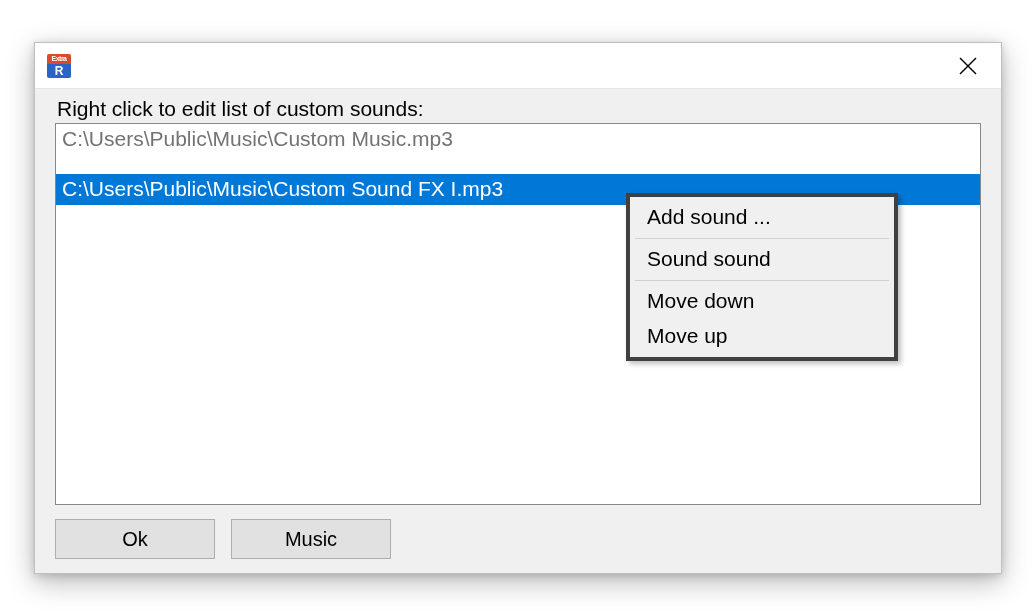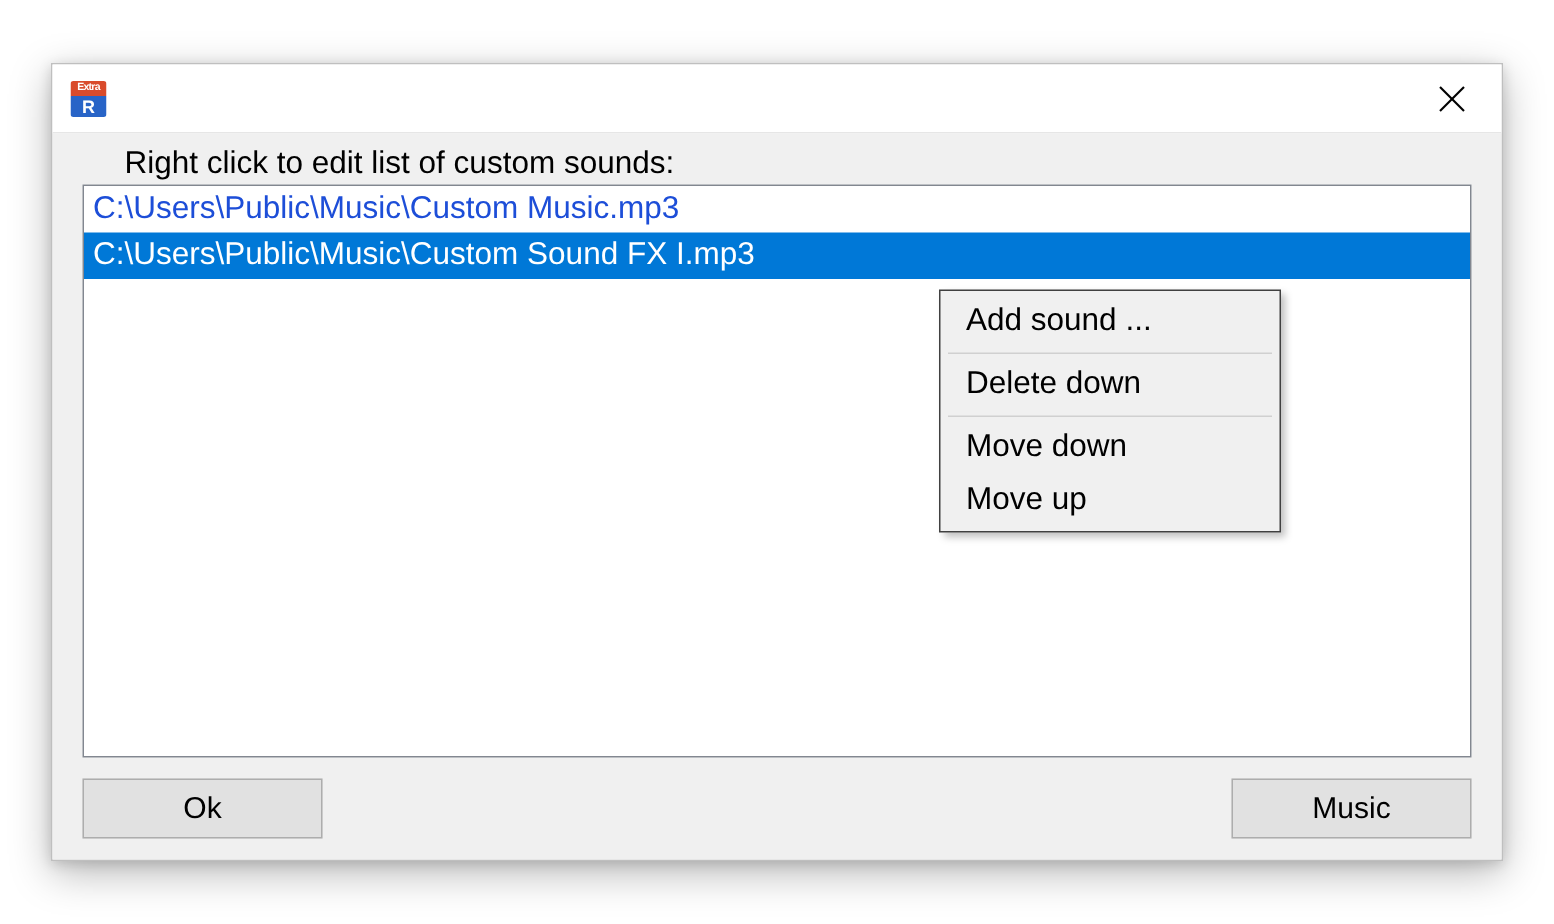--- a/index.html
+++ b/index.html
@@ -85,66 +85,66 @@
       height: calc(100% - 46px);
       padding: 8px 20px 14px 20px;
       display: flex;
       flex-direction: column;
     }
     .group-label {
       font-size: 21px;
       color: #000;
       margin-bottom: 2px;
       padding-left: 2px;
-      margin-left: 26px;
     }
     .listbox {
       background: #fff;
       border: 1px solid #828790;
       flex: 1;
       overflow: hidden;
       position: relative;
     }
     .list-item {
       font-size: 21px;
-      color: #1d4ed8;
+      color: #737373;
       padding: 1px 6px 2px 6px;
       line-height: 28px;
       white-space: nowrap;
       cursor: default;
     }
     .list-item.selected {
       background: #0078d7;
       color: #fff;
+      margin-top: 19px;
     }
     .context-menu {
       position: absolute;
       left: 591px;
       top: 150px;
-      width: 228px;
+      width: 272px;
       background: #f0f0f0;
-      border: 1px solid #404040;
+      border: 4px solid #404040;
       box-shadow: 3px 3px 5px rgba(0,0,0,0.25);
       padding: 3px;
     }
     .menu-item {
       font-size: 21px;
       color: #000;
       padding: 5px 14px 6px 14px;
       cursor: default;
     }
     .menu-sep {
       height: 1px;
       background: #d0d0d0;
       margin: 3px 2px;
     }
     .btn-row {
       display: flex;
-      justify-content: space-between;
-      gap: 4px;
+      justify-content: flex-start;
+      gap: 16px;
       margin-top: 14px;
     }
     .btn {
       width: 160px;
       height: 40px;
       background: #e1e1e1;
       border: 1px solid #adadad;
       font-size: 20px;
       color: #000;
       display: flex;
@@ -182,19 +182,19 @@
 
     <div class="btn-row">
       <button class="btn">Ok</button>
       <button class="btn">Music</button>
     </div>
   </div>
 
   <div class="context-menu">
     <div class="menu-item">Add sound ...</div>
     <div class="menu-sep"></div>
-    <div class="menu-item">Delete down</div>
+    <div class="menu-item">Sound sound</div>
     <div class="menu-sep"></div>
     <div class="menu-item">Move down</div>
     <div class="menu-item">Move up</div>
   </div>
 
 </div>
 
 </body></html>

